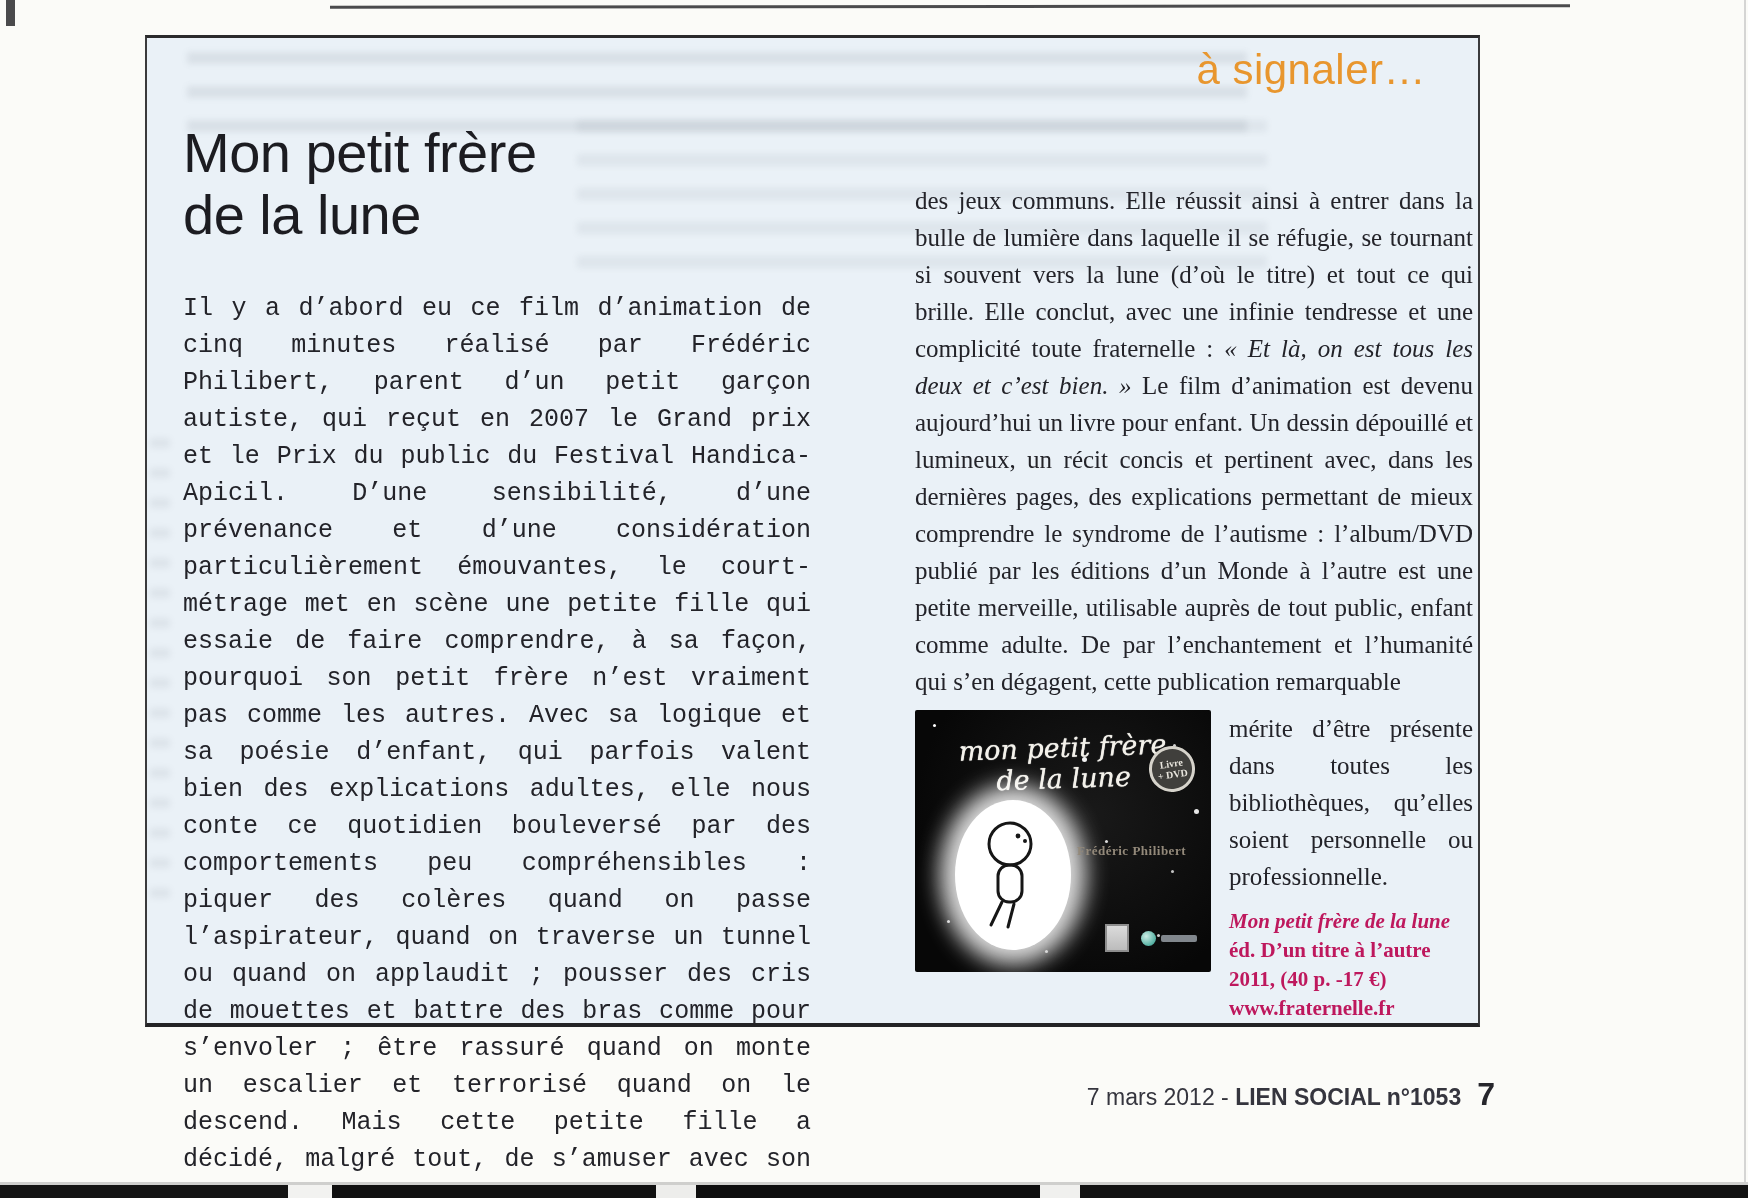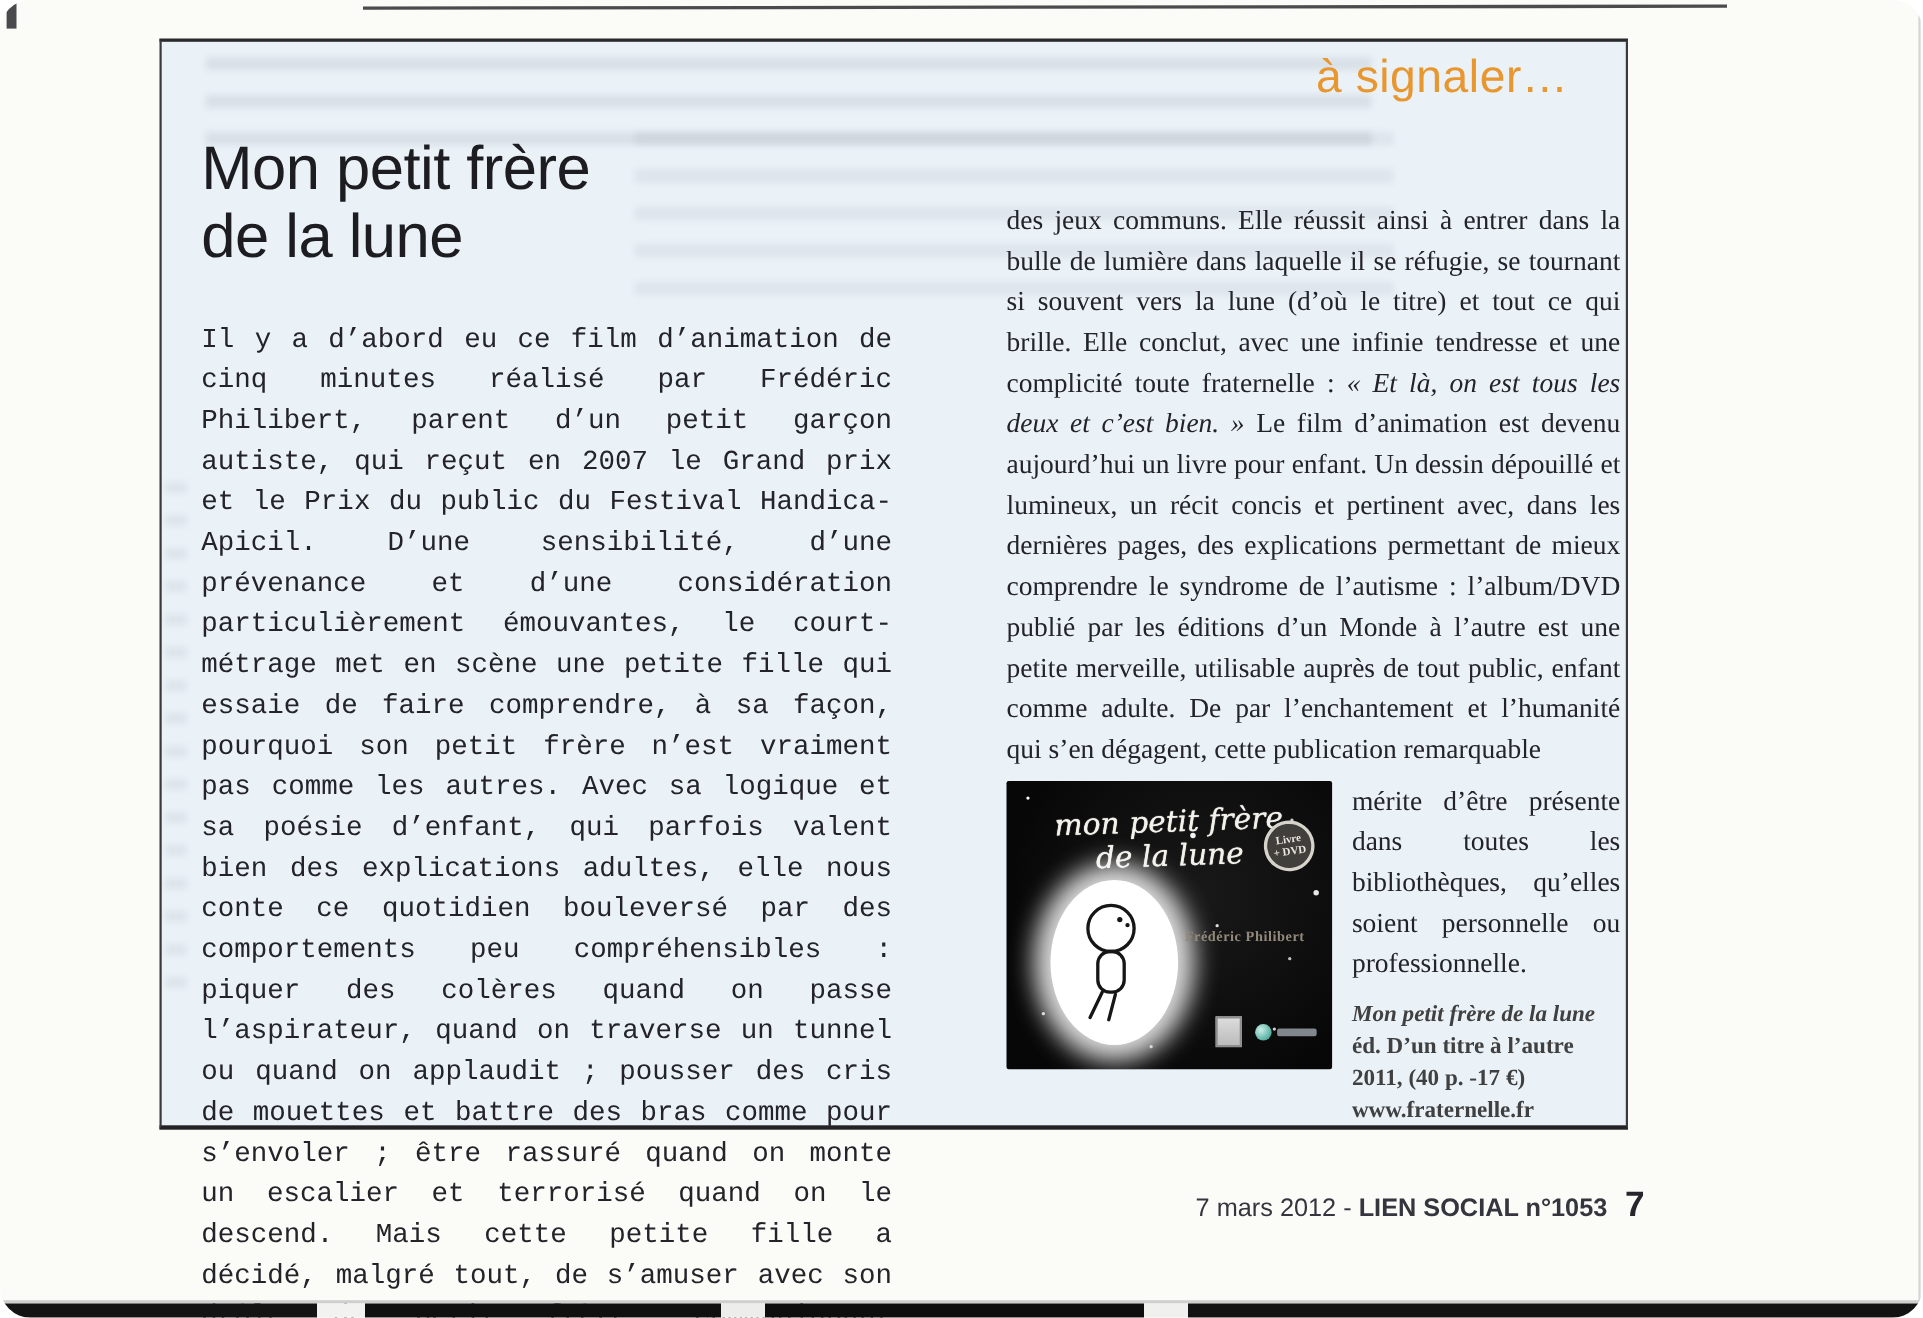--- a/index.html
+++ b/index.html
@@ -2,21 +2,20 @@
 <html lang="fr"><head>
 <meta charset="utf-8">
 <style>
   html,body{margin:0;padding:0;}
   .page{
     position:relative;
     width:1748px;height:1198px;
     background:#fbfbf8;
     overflow:hidden;
     font-family:"Liberation Sans", sans-serif;
-    border-radius:28px;
   }
   
   .scan-top-line{position:absolute;left:330px;top:5px;width:1240px;height:3px;
     background:rgba(25,25,28,.78);transform:rotate(-.08deg);}
   .scan-corner-mark{position:absolute;left:6px;top:0;width:9px;height:26px;background:rgba(30,30,32,.8);}
   .scan-right-edge{position:absolute;right:2px;top:0;bottom:0;width:2px;background:rgba(175,175,175,.5);}
   .scan-bottom-strip{position:absolute;left:0;right:0;bottom:0;height:13px;
     background:linear-gradient(90deg,
       #141414 0 16.5%, #f2f2f0 16.5% 19%,
       #101010 19% 37.5%, #ededeb 37.5% 39.8%,
@@ -96,21 +95,21 @@
   .cover-logos{position:absolute;right:14px;bottom:20px;display:flex;align-items:center;gap:12px;}
   .logo-a{width:24px;height:28px;background:linear-gradient(#dedede,#b9b9b9);
     box-shadow:inset 0 0 0 2px #8e8e8e;}
   .logo-b{display:flex;align-items:center;gap:5px;}
   .logo-b .dot{width:15px;height:15px;border-radius:50%;background:radial-gradient(circle at 35% 35%,#cdeee6,#55b0a2 70%,#35706f);}
   .logo-b .smudge{width:36px;height:7px;background:rgba(150,158,165,.85);border-radius:2px;}
 
   .side-col{flex:1;min-width:0;}
   .wrap-text{font-size:25px;line-height:37px;}
   .caption{
-    margin-top:12px;font-size:21px;line-height:29px;font-weight:bold;color:#404040;
+    margin-top:12px;font-size:21px;line-height:29px;font-weight:bold;color:#be185d;
   }
   .caption .cap-title{font-style:italic;}
 
   .footer{
     position:absolute;right:253px;top:1076px;color:#35353e;font-size:23px;white-space:nowrap;
   }
   .footer .issue{font-weight:bold;margin-top:28px;}
   .footer .pageno{font-weight:bold;font-size:32px;margin-left:16px;color:#26262c;}
 </style>
 </head>

